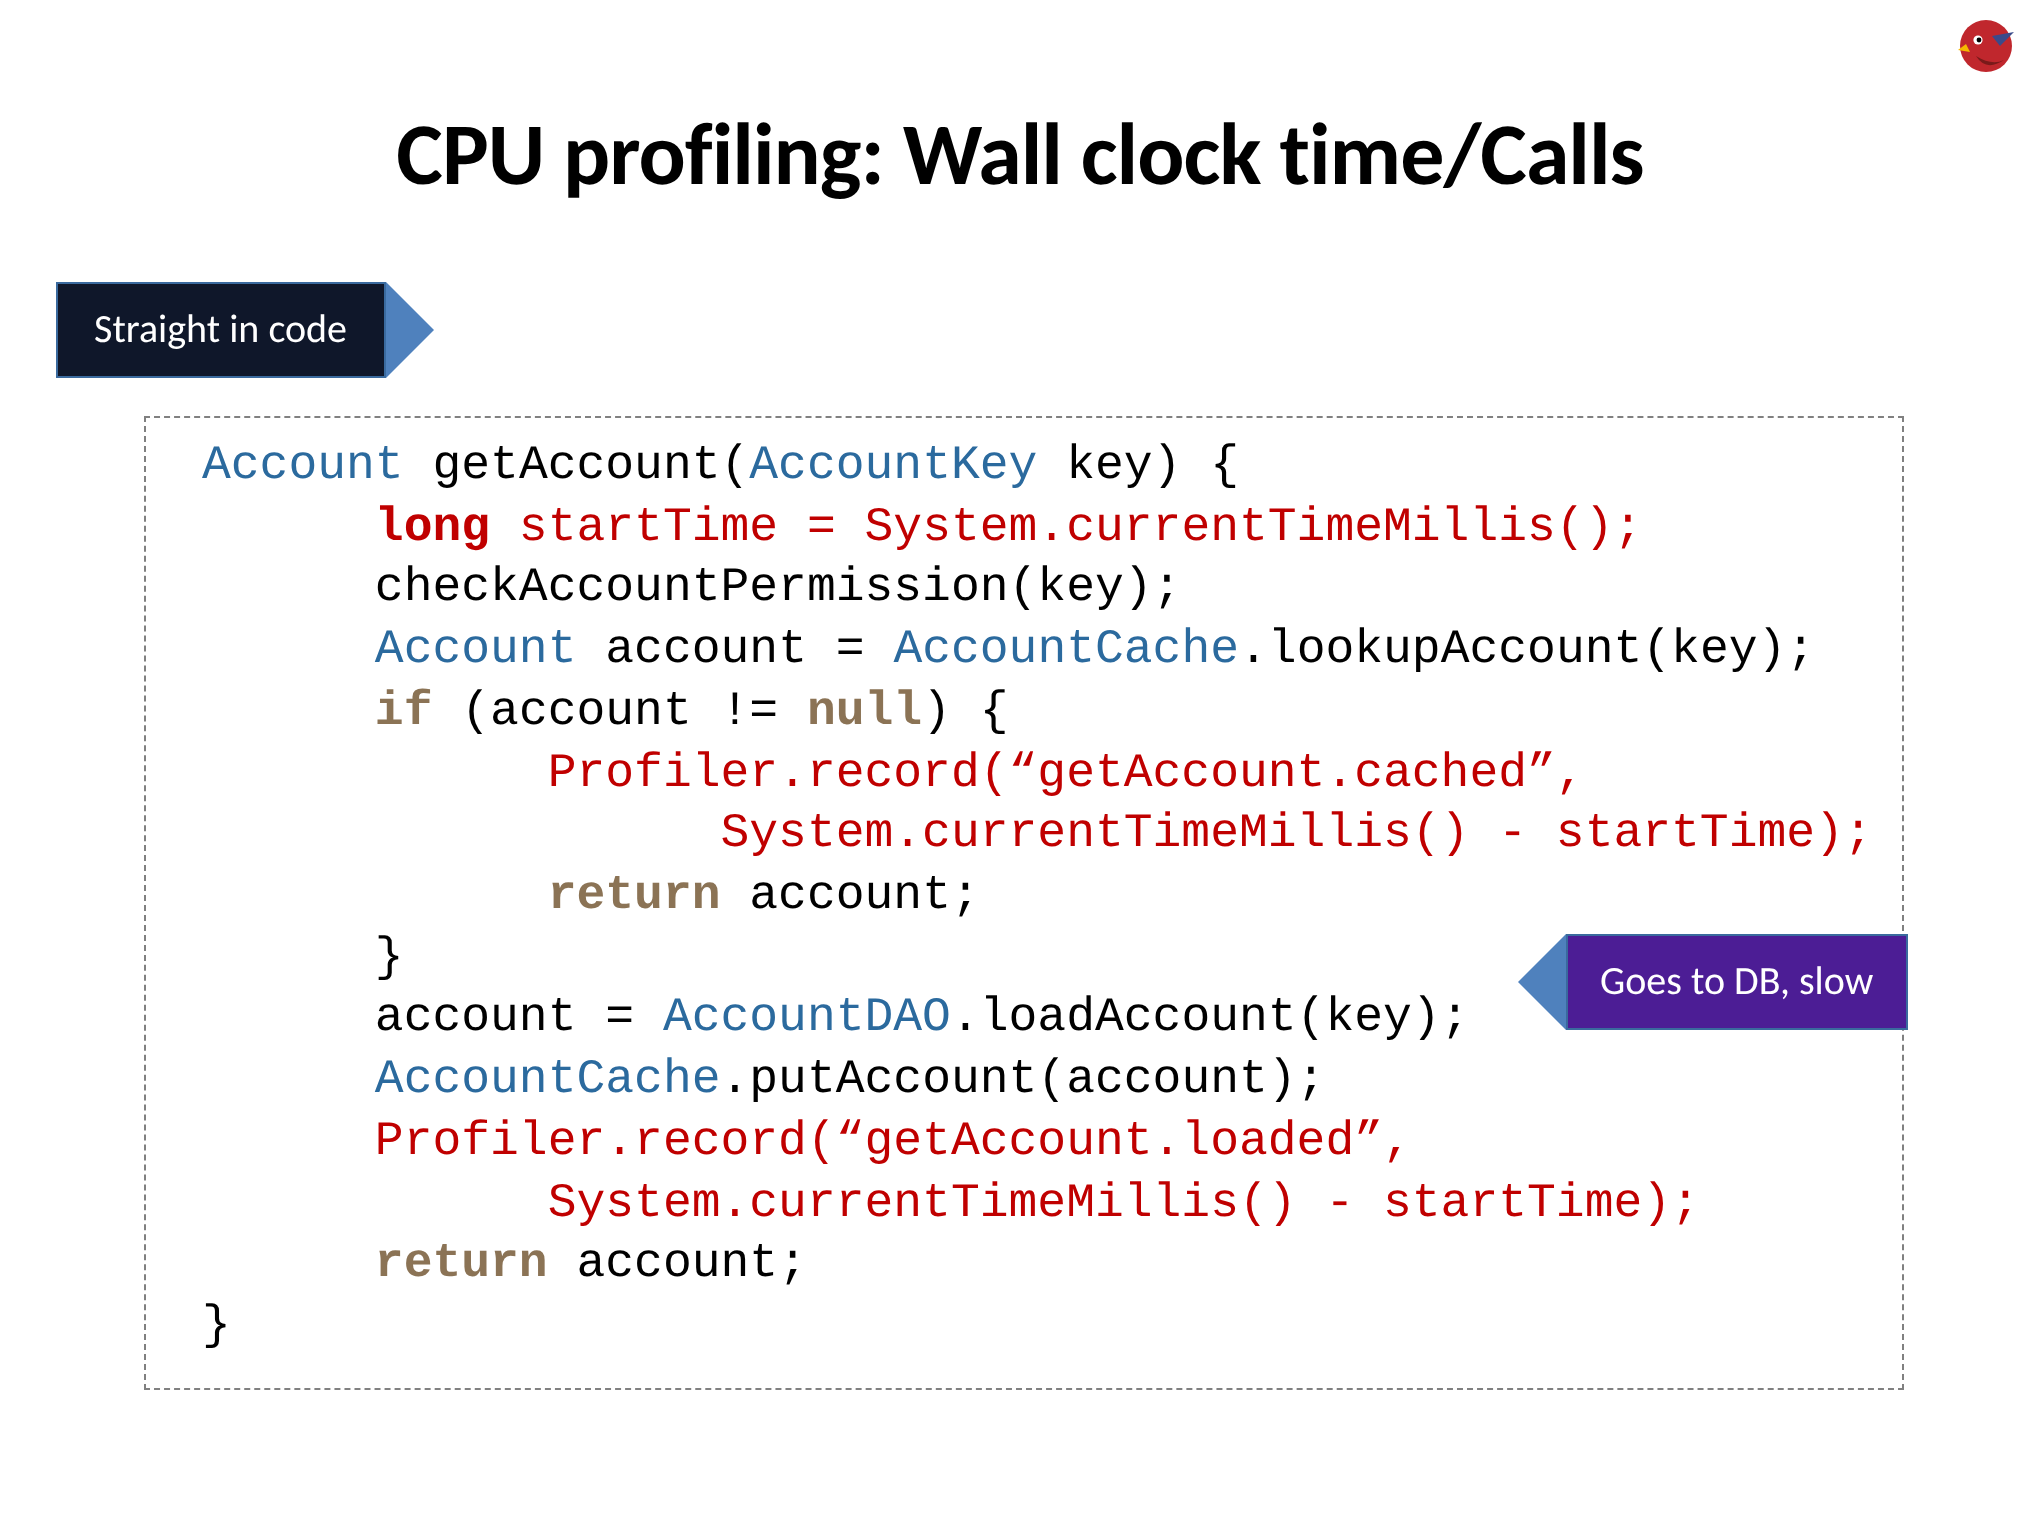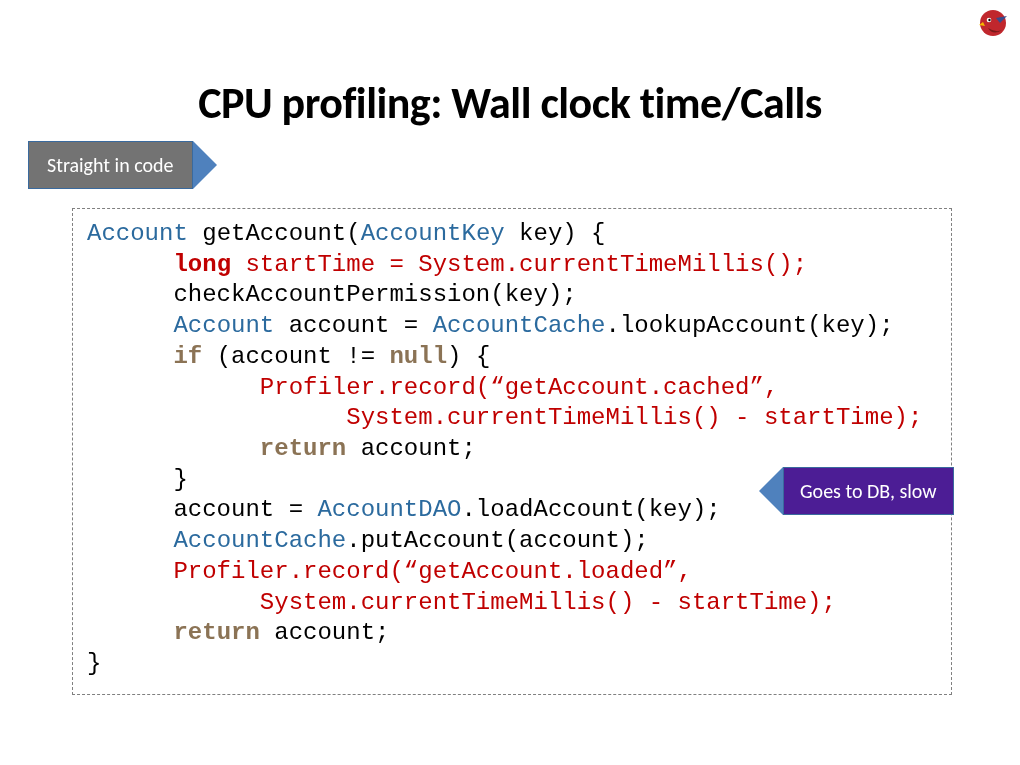--- a/index.html
+++ b/index.html
@@ -16,33 +16,33 @@
     top: 8px;
     right: 12px;
     width: 30px;
     height: 30px;
   }
   .title {
     text-align: center;
     font-size: 44px;
     font-weight: 700;
     color: #000;
-    margin-top: 76px;
+    margin-top: 50px;
     letter-spacing: -0.5px;
   }
   .callout-left {
     position: absolute;
     top: 141px;
     left: 28px;
     display: flex;
     align-items: stretch;
     height: 48px;
   }
   .callout-left-body {
-    background: #737373;
+    background: #0f172a;
     border: 1px solid #3a6a9e;
     color: #fff;
     font-size: 20px;
     display: flex;
     align-items: center;
     padding: 0 18px;
     height: 100%;
   }
   .callout-left-arrow {
     width: 0; height: 0;
@@ -74,21 +74,21 @@
     padding: 0 16px;
     height: 100%;
     white-space: nowrap;
   }
   .code-box {
     position: absolute;
     top: 208px;
     left: 72px;
     width: 880px;
     border: 1.5px dashed #808080;
-    padding: 10px 14px 14px 14px;
+    padding: 10px 14px 14px 28px;
     font-family: "Consolas", "Courier New", monospace;
     font-size: 24px;
     line-height: 1.28;
     color: #000;
     white-space: pre;
   }
   .t-type { color: #2B6A9E; }  
   .t-kw   { color: #8B7355; font-weight: 600; } 
   .t-red  { color: #C00000; }  
   .t-red-b{ color: #C00000; font-weight: 600; }

